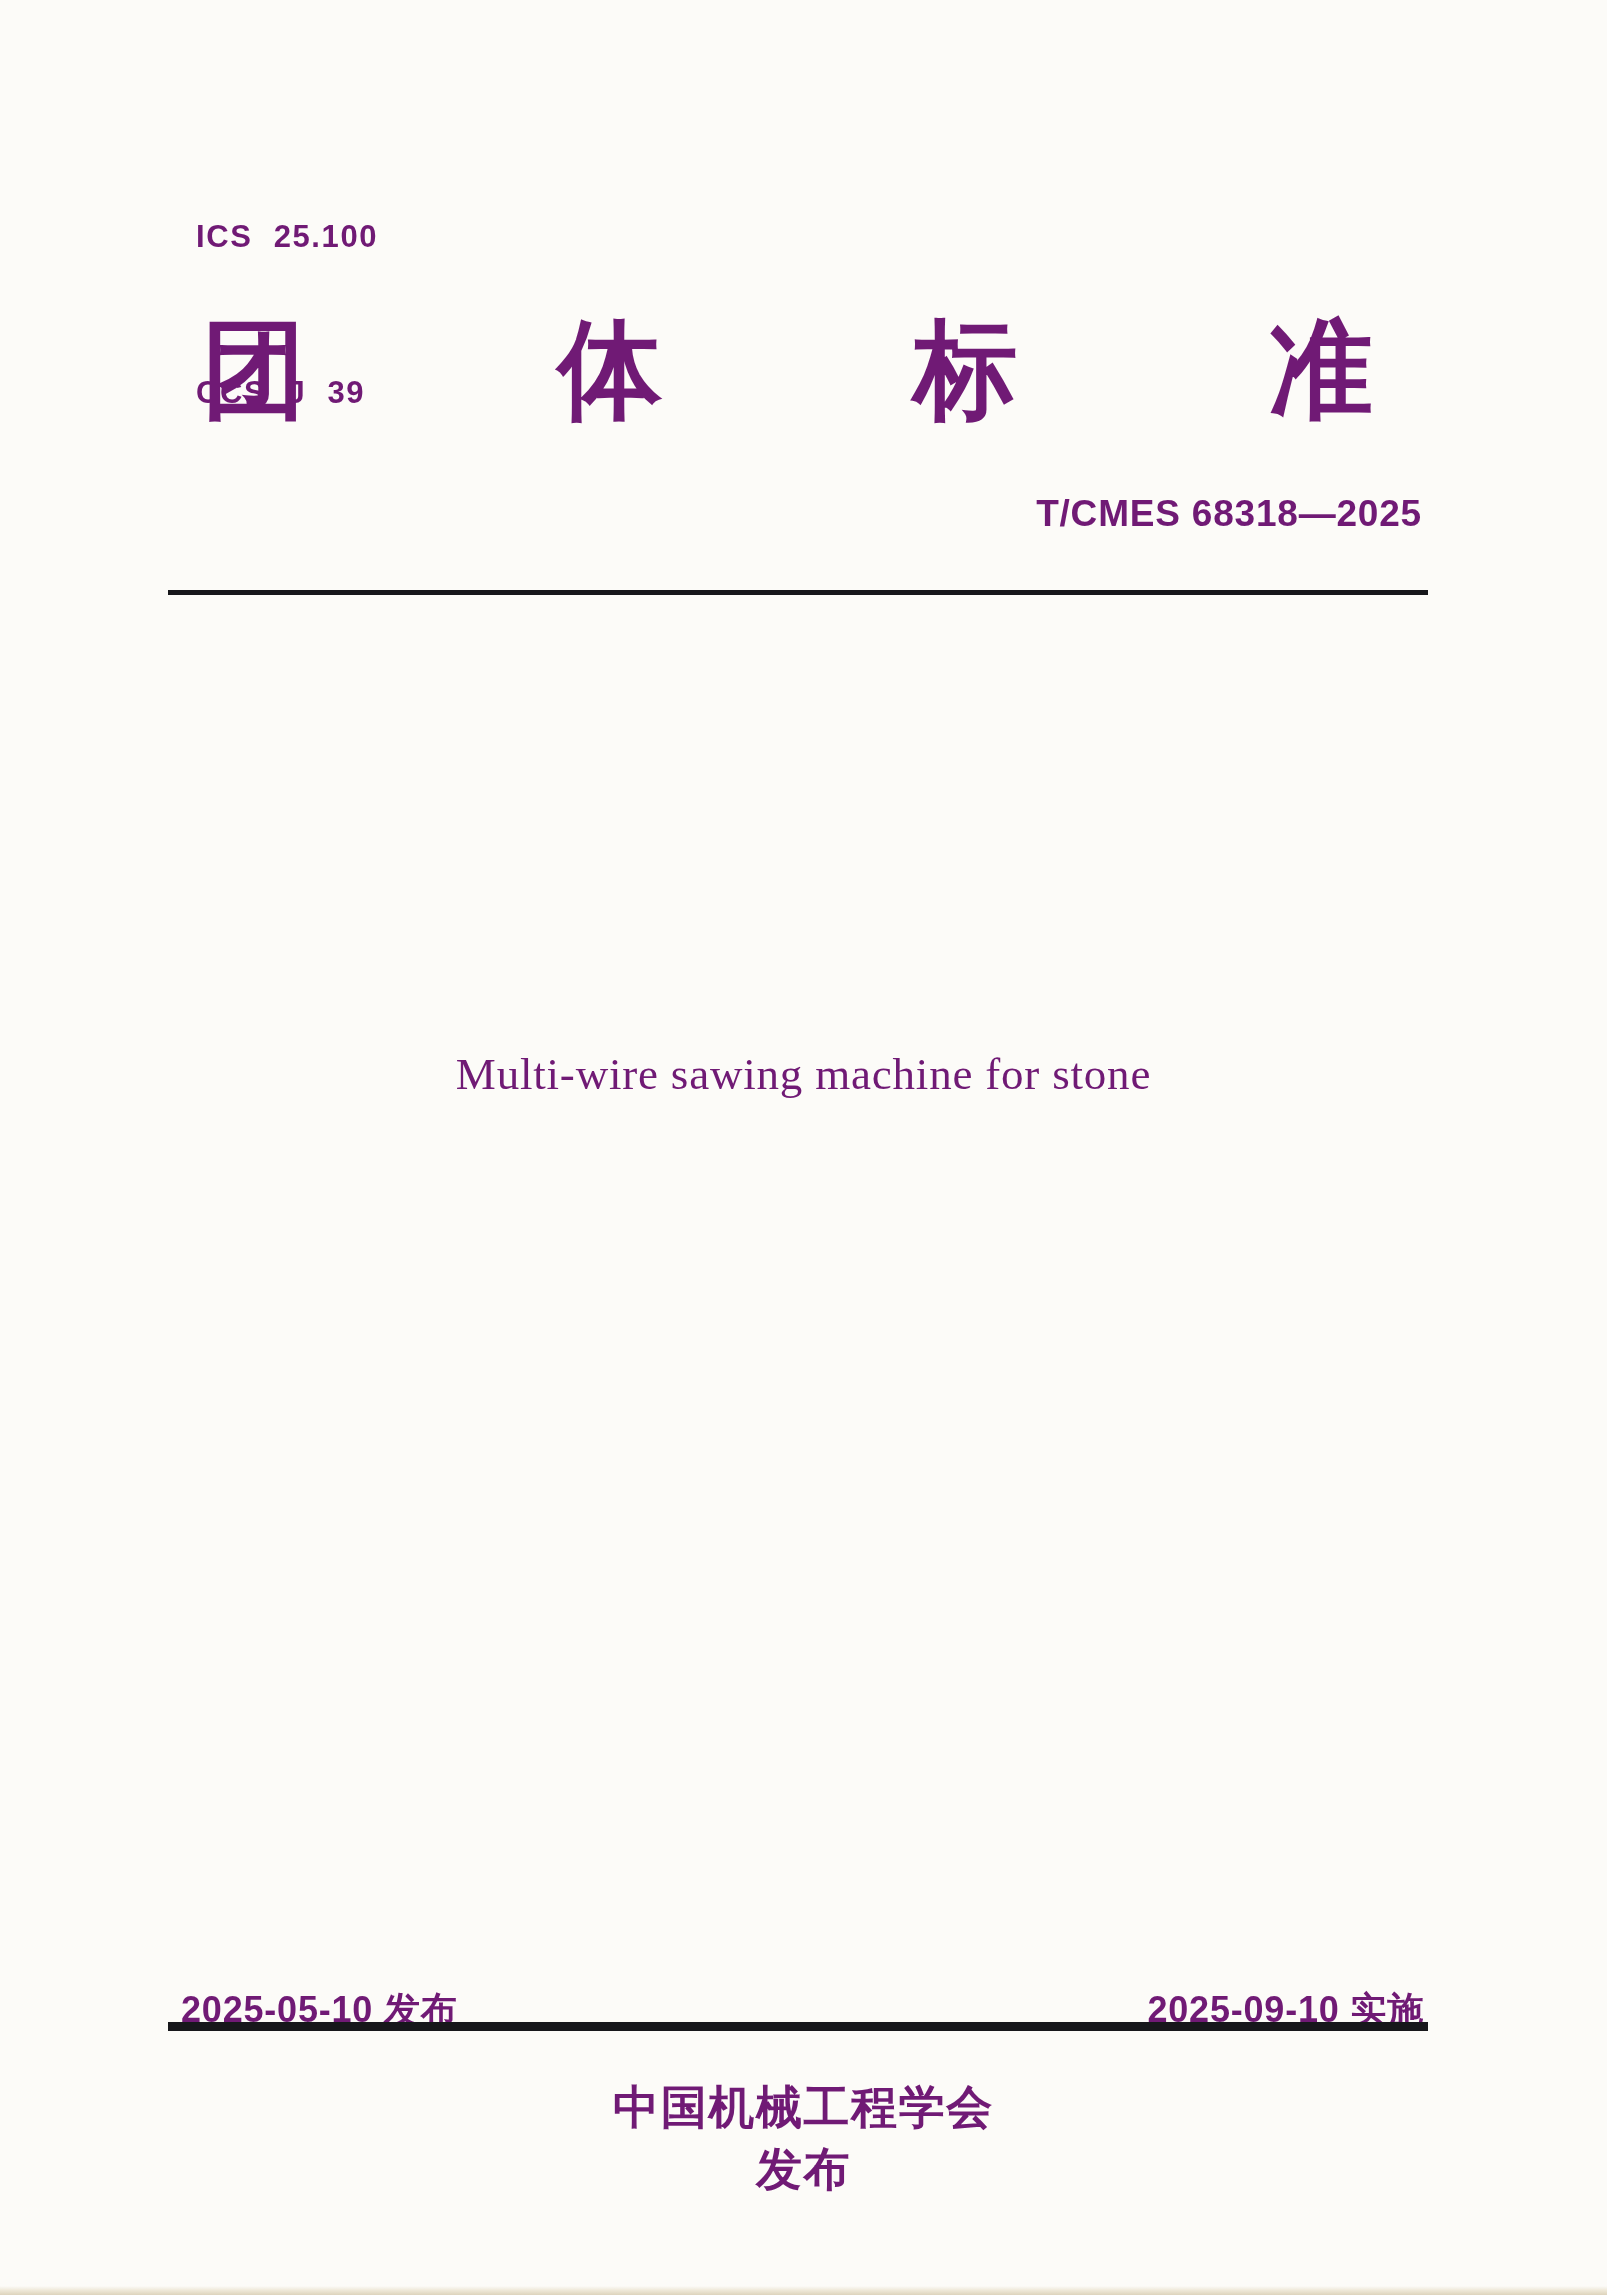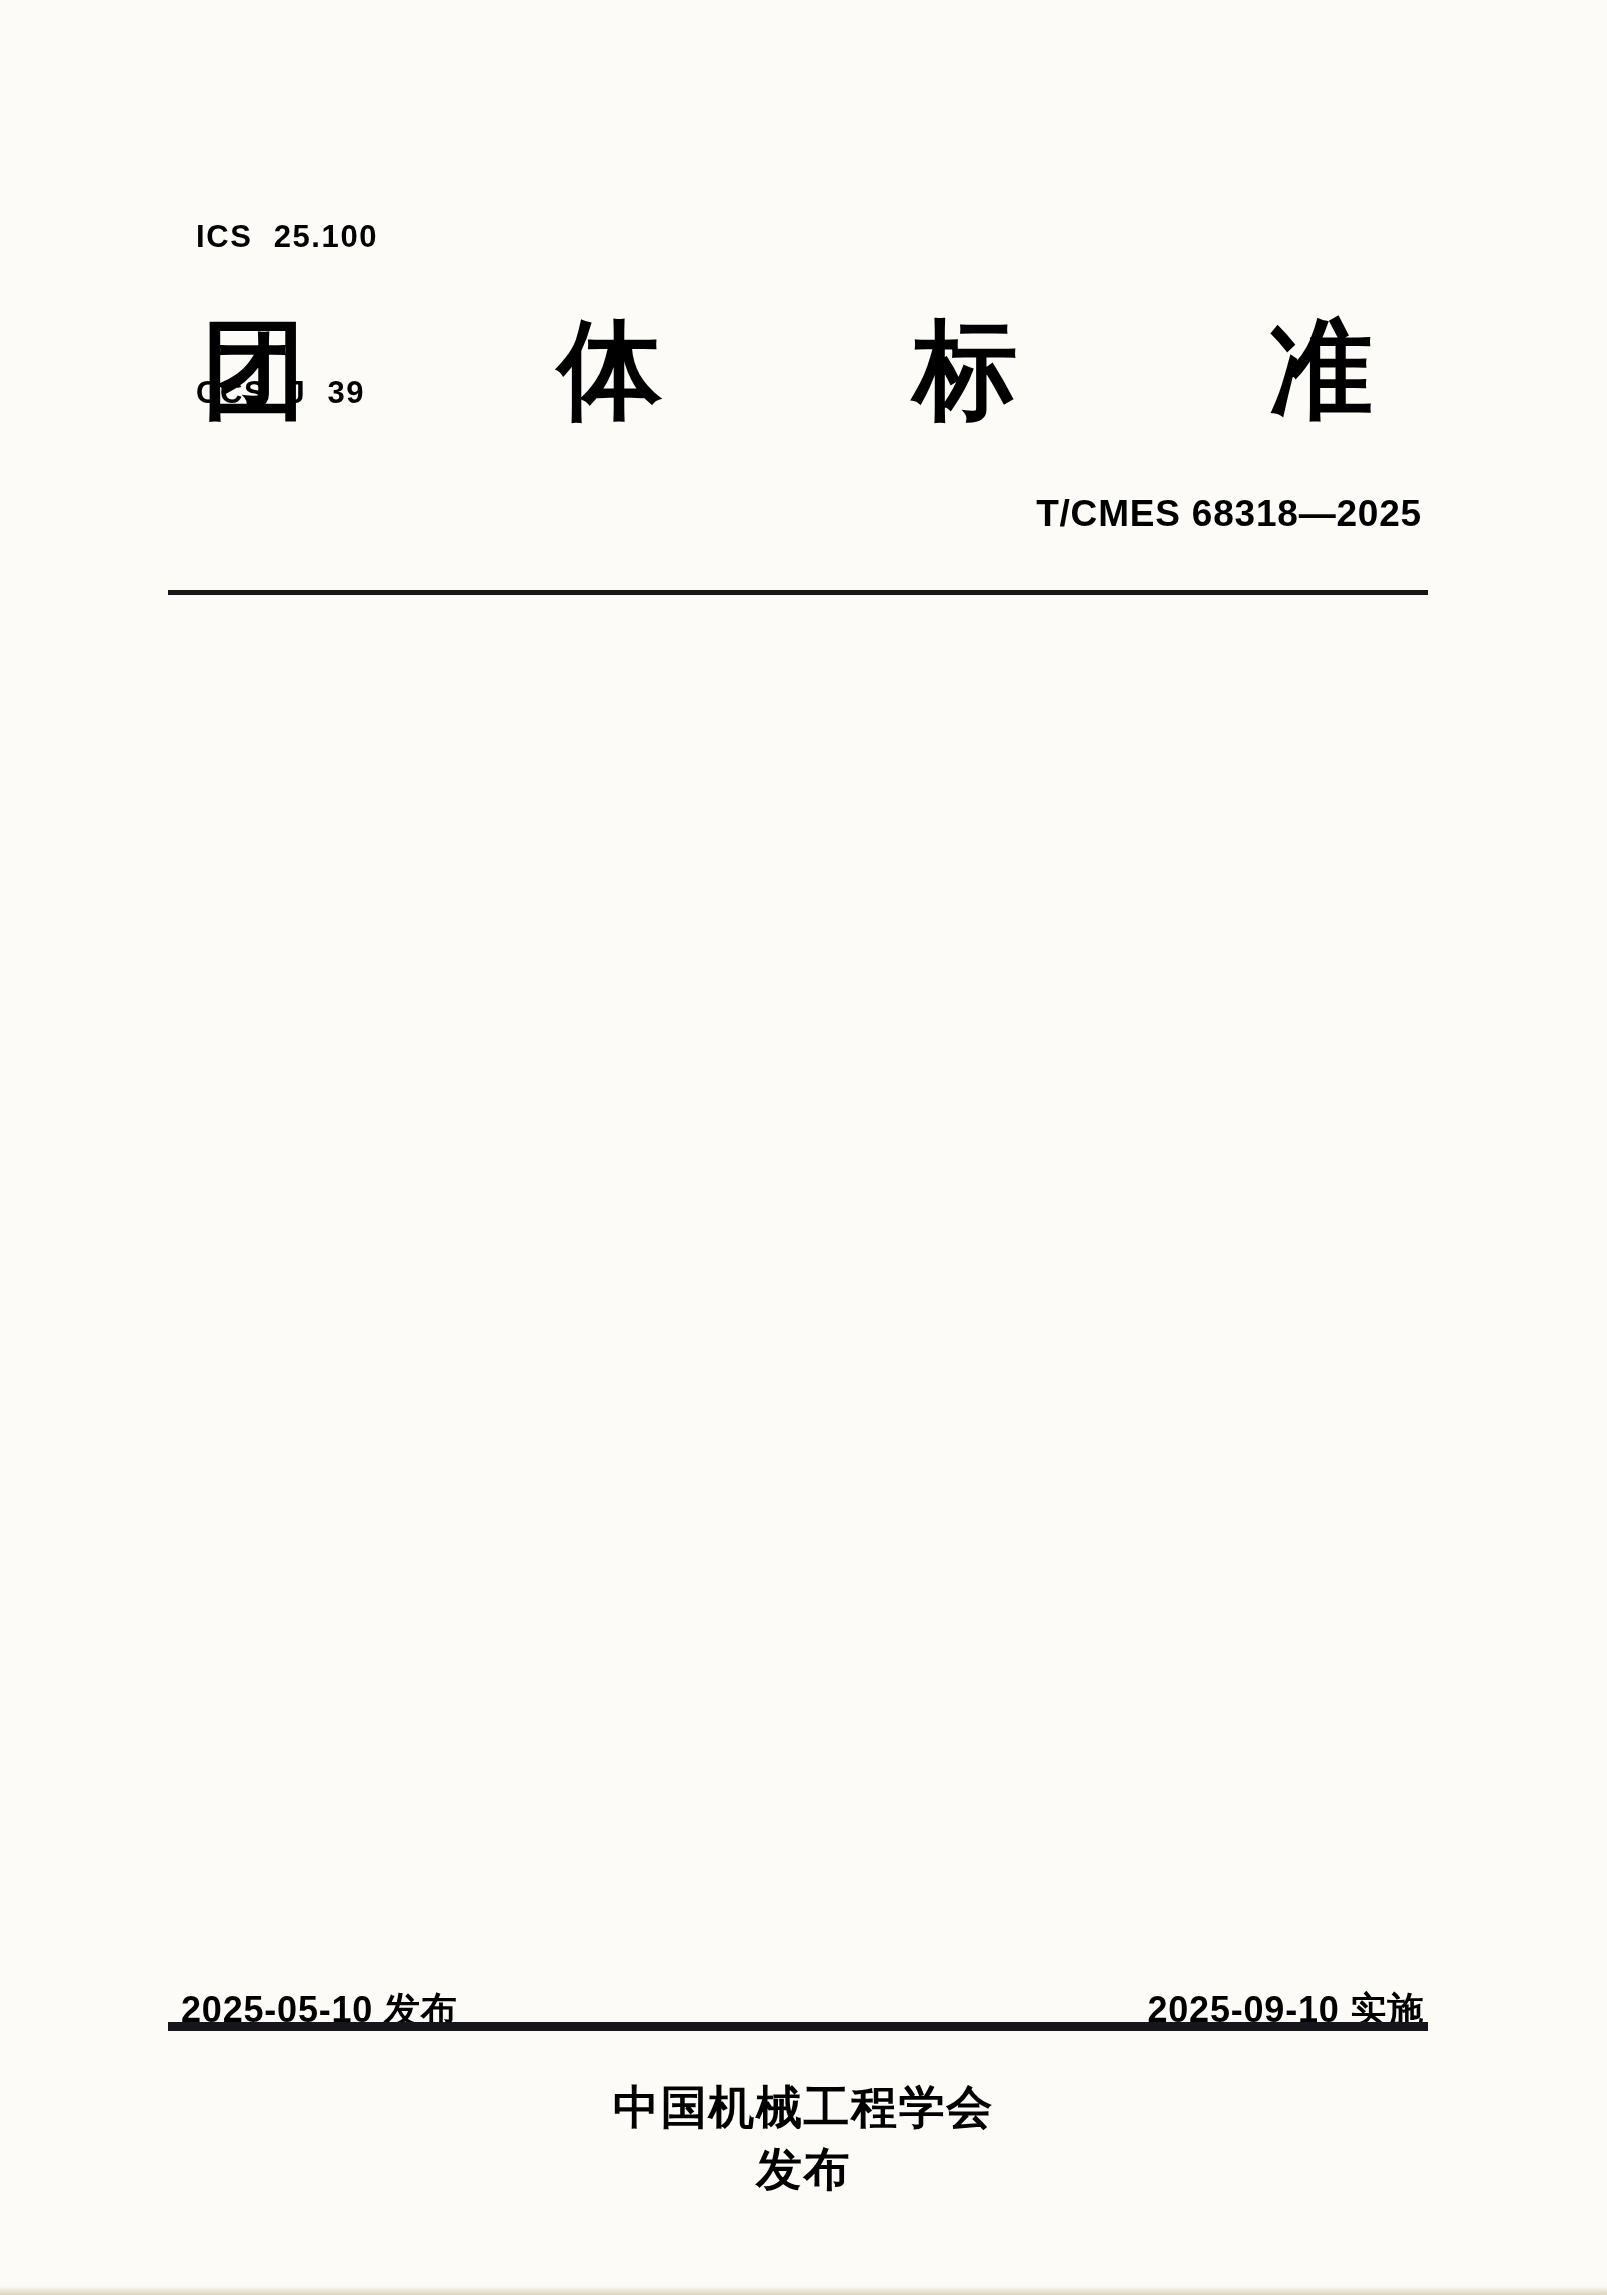--- a/index.html
+++ b/index.html
@@ -3,21 +3,21 @@
 <meta charset="utf-8">
 <style>
   html,body{margin:0;padding:0;background:#e9e6df;}
   .page{
     position:relative;
     width:1607px;height:2295px;
     margin:0 auto;
     background:#fcfbf8;
     overflow:hidden;
     font-family:"Liberation Sans", sans-serif;
-    color:#000000;
+    color:#701a75;
   }
   
   .ics-block{
     position:absolute;left:196px;top:107px;
     font-size:31px;font-weight:bold;
     letter-spacing:1.6px;word-spacing:11px;
     line-height:52px;white-space:pre;
   }
   
   .big-title{
@@ -88,20 +88,21 @@
     <span>体</span>
     <span>标</span>
     <span>准</span>
   </div>
 
   <div class="std-number">T/CMES 68318—2025</div>
 
   <div class="rule rule-thin"></div>
 
 
+  <div class="en-title">Multi-wire sawing machine for stone</div>
 
   <div class="date-row">
     <span>2025-05-10 发布</span>
     <span>2025-09-10 实施</span>
   </div>
 
   <div class="rule rule-thick"></div>
 
   <div class="publisher">
     <span>中国机械工程学会</span>

